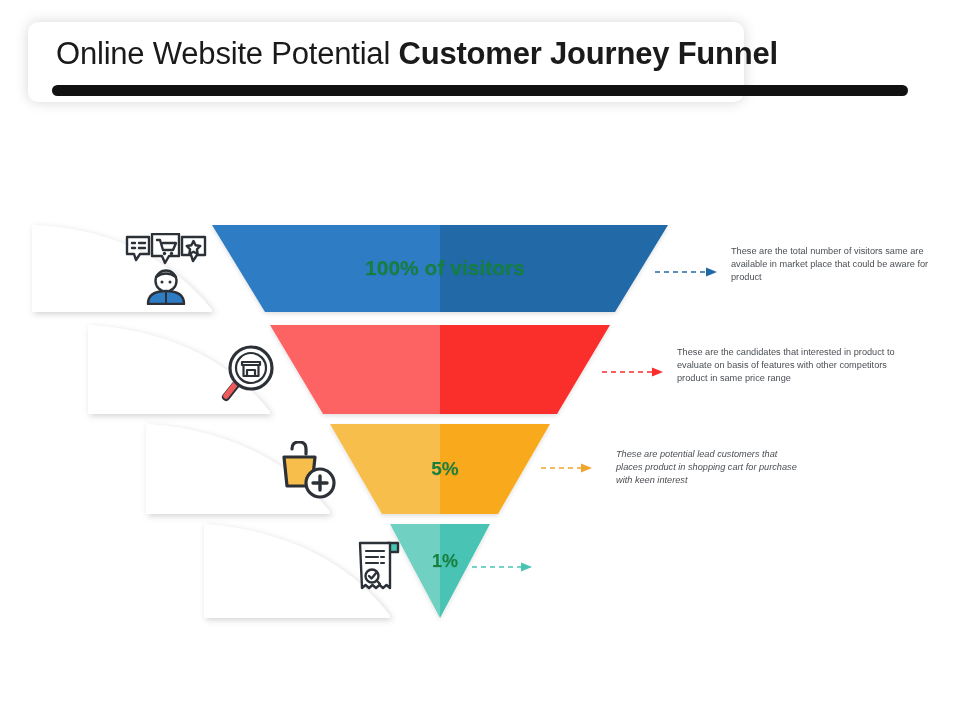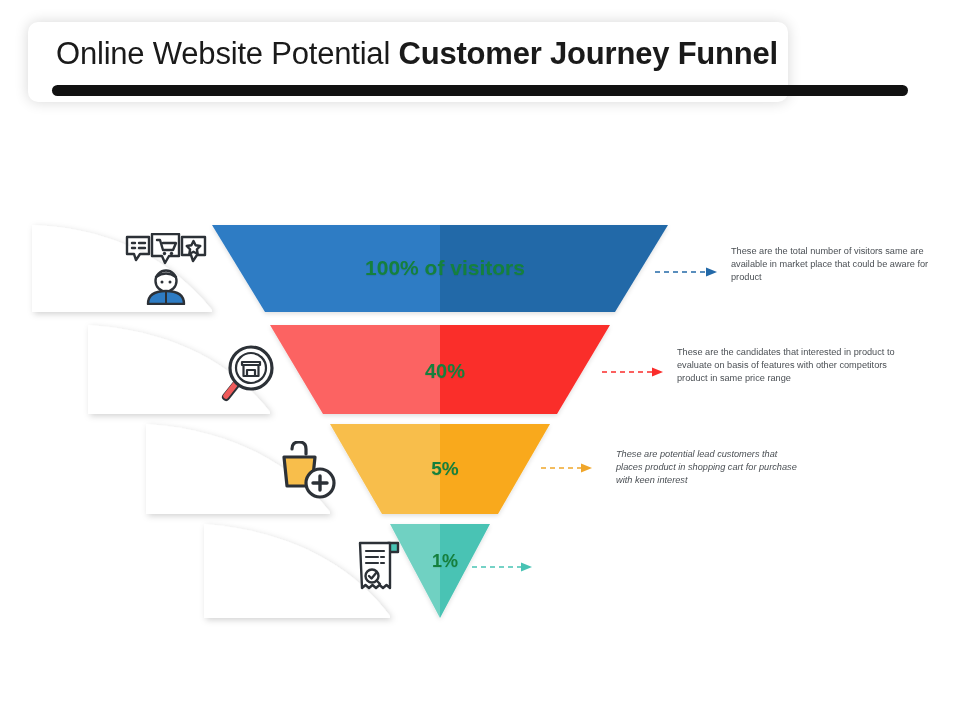--- a/index.html
+++ b/index.html
@@ -18,21 +18,20 @@
   
   #title-bar {
     position: absolute;
     left: 28px;
     top: 22px;
     width: 716px;
     height: 80px;
     background: #ffffff;
     border-radius: 10px;
     box-shadow: 0 0 14px rgba(0,0,0,0.16);
-    padding-left: 44px;
   }
   #title-text {
     position: absolute;
     left: 28px;
     top: 6px;
     width: 860px;
     height: 52px;
     line-height: 52px;
     font-size: 31px;
     color: #1a1a1a;
@@ -163,21 +162,20 @@
         <polygon points="581,463.5 592,468 581,472.5" fill="#F0A62A"></polygon>
       </g>
       <g>
         <line x1="472" y1="567" x2="521" y2="567" stroke="#48C3B4" stroke-width="1.3" stroke-dasharray="5,4"></line>
         <polygon points="521,562.5 532,567 521,571.5" fill="#48C3B4"></polygon>
       </g>
     </g>
   </svg>
 
   <div class="band-label" id="band-label-0">100% of visitors</div>
-  <div class="band-label" id="band-label-1">40%</div>
   <div class="band-label" id="band-label-2">5%</div>
   <div class="band-label" id="band-label-3">1%</div>
 
   <div class="stage-icon" id="stage-icon-0">
     <svg width="84" height="72" viewBox="0 0 84 72">
       <g fill="none" stroke="#2c3137" stroke-width="2.4" stroke-linejoin="round" stroke-linecap="round">
 
         <path d="M3 4 h22 v17 h-9 l-4 6 -2 -6 H3 Z"></path>
         <line x1="8" y1="10" x2="11" y2="10"></line>
         <line x1="15" y1="10" x2="21" y2="10"></line>

